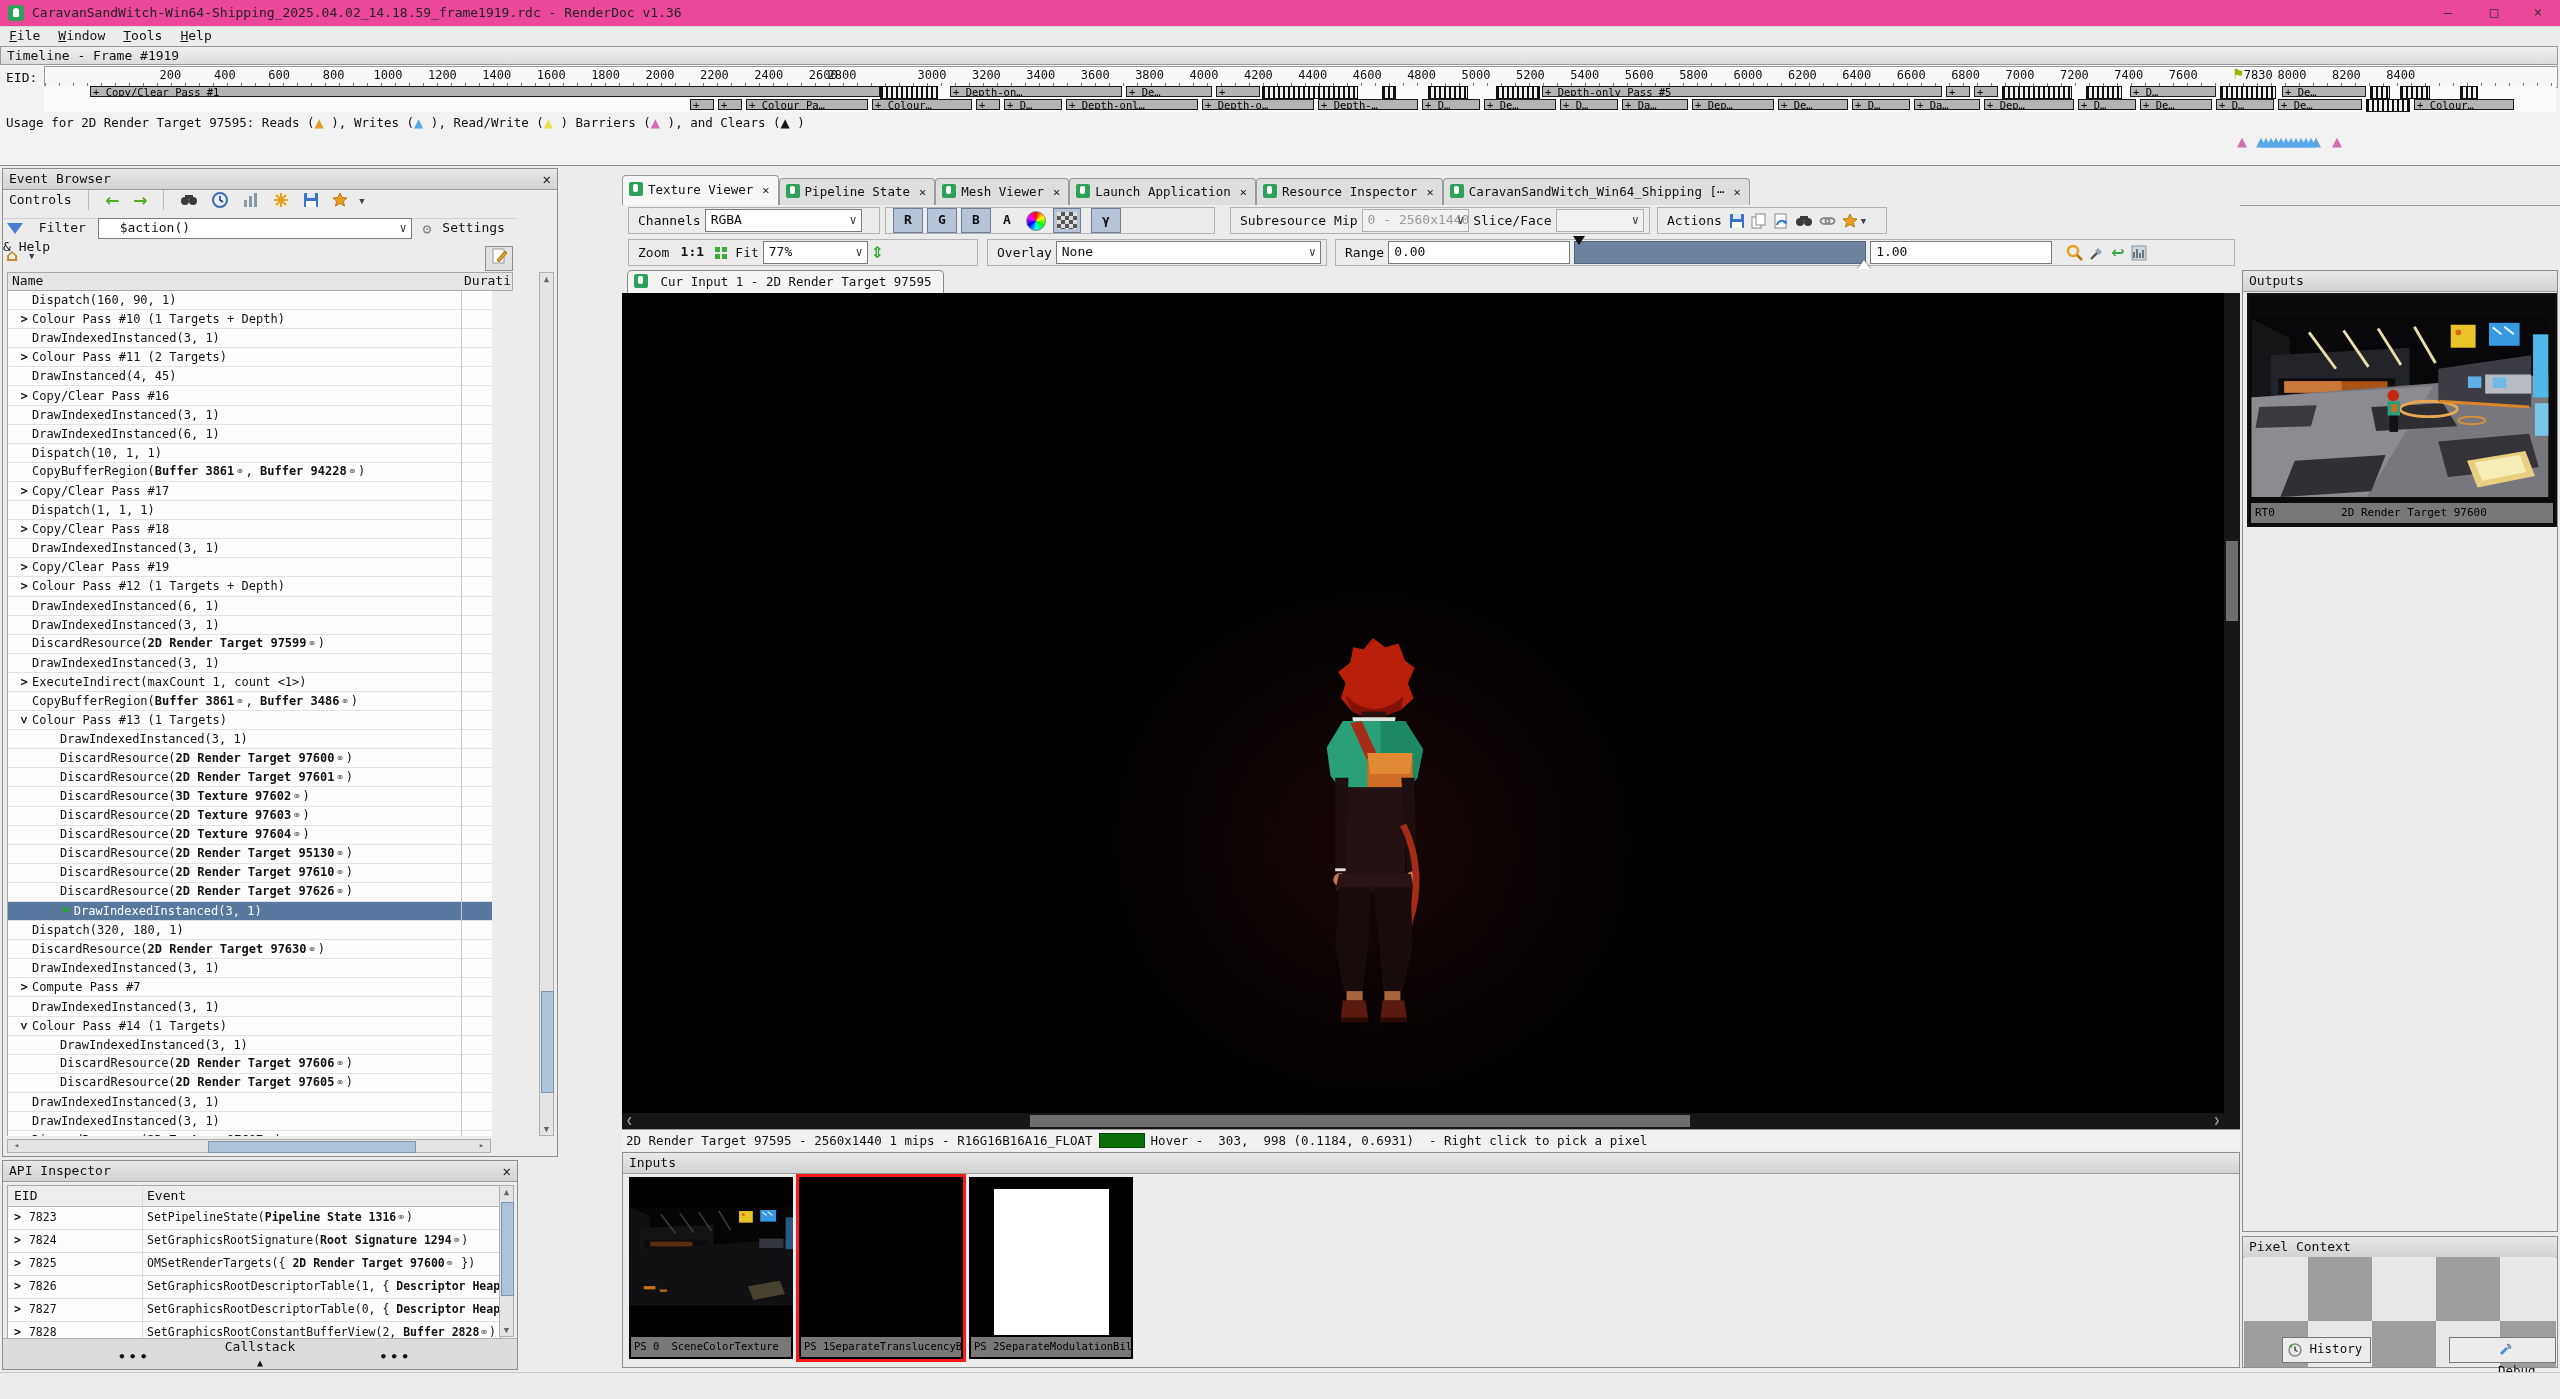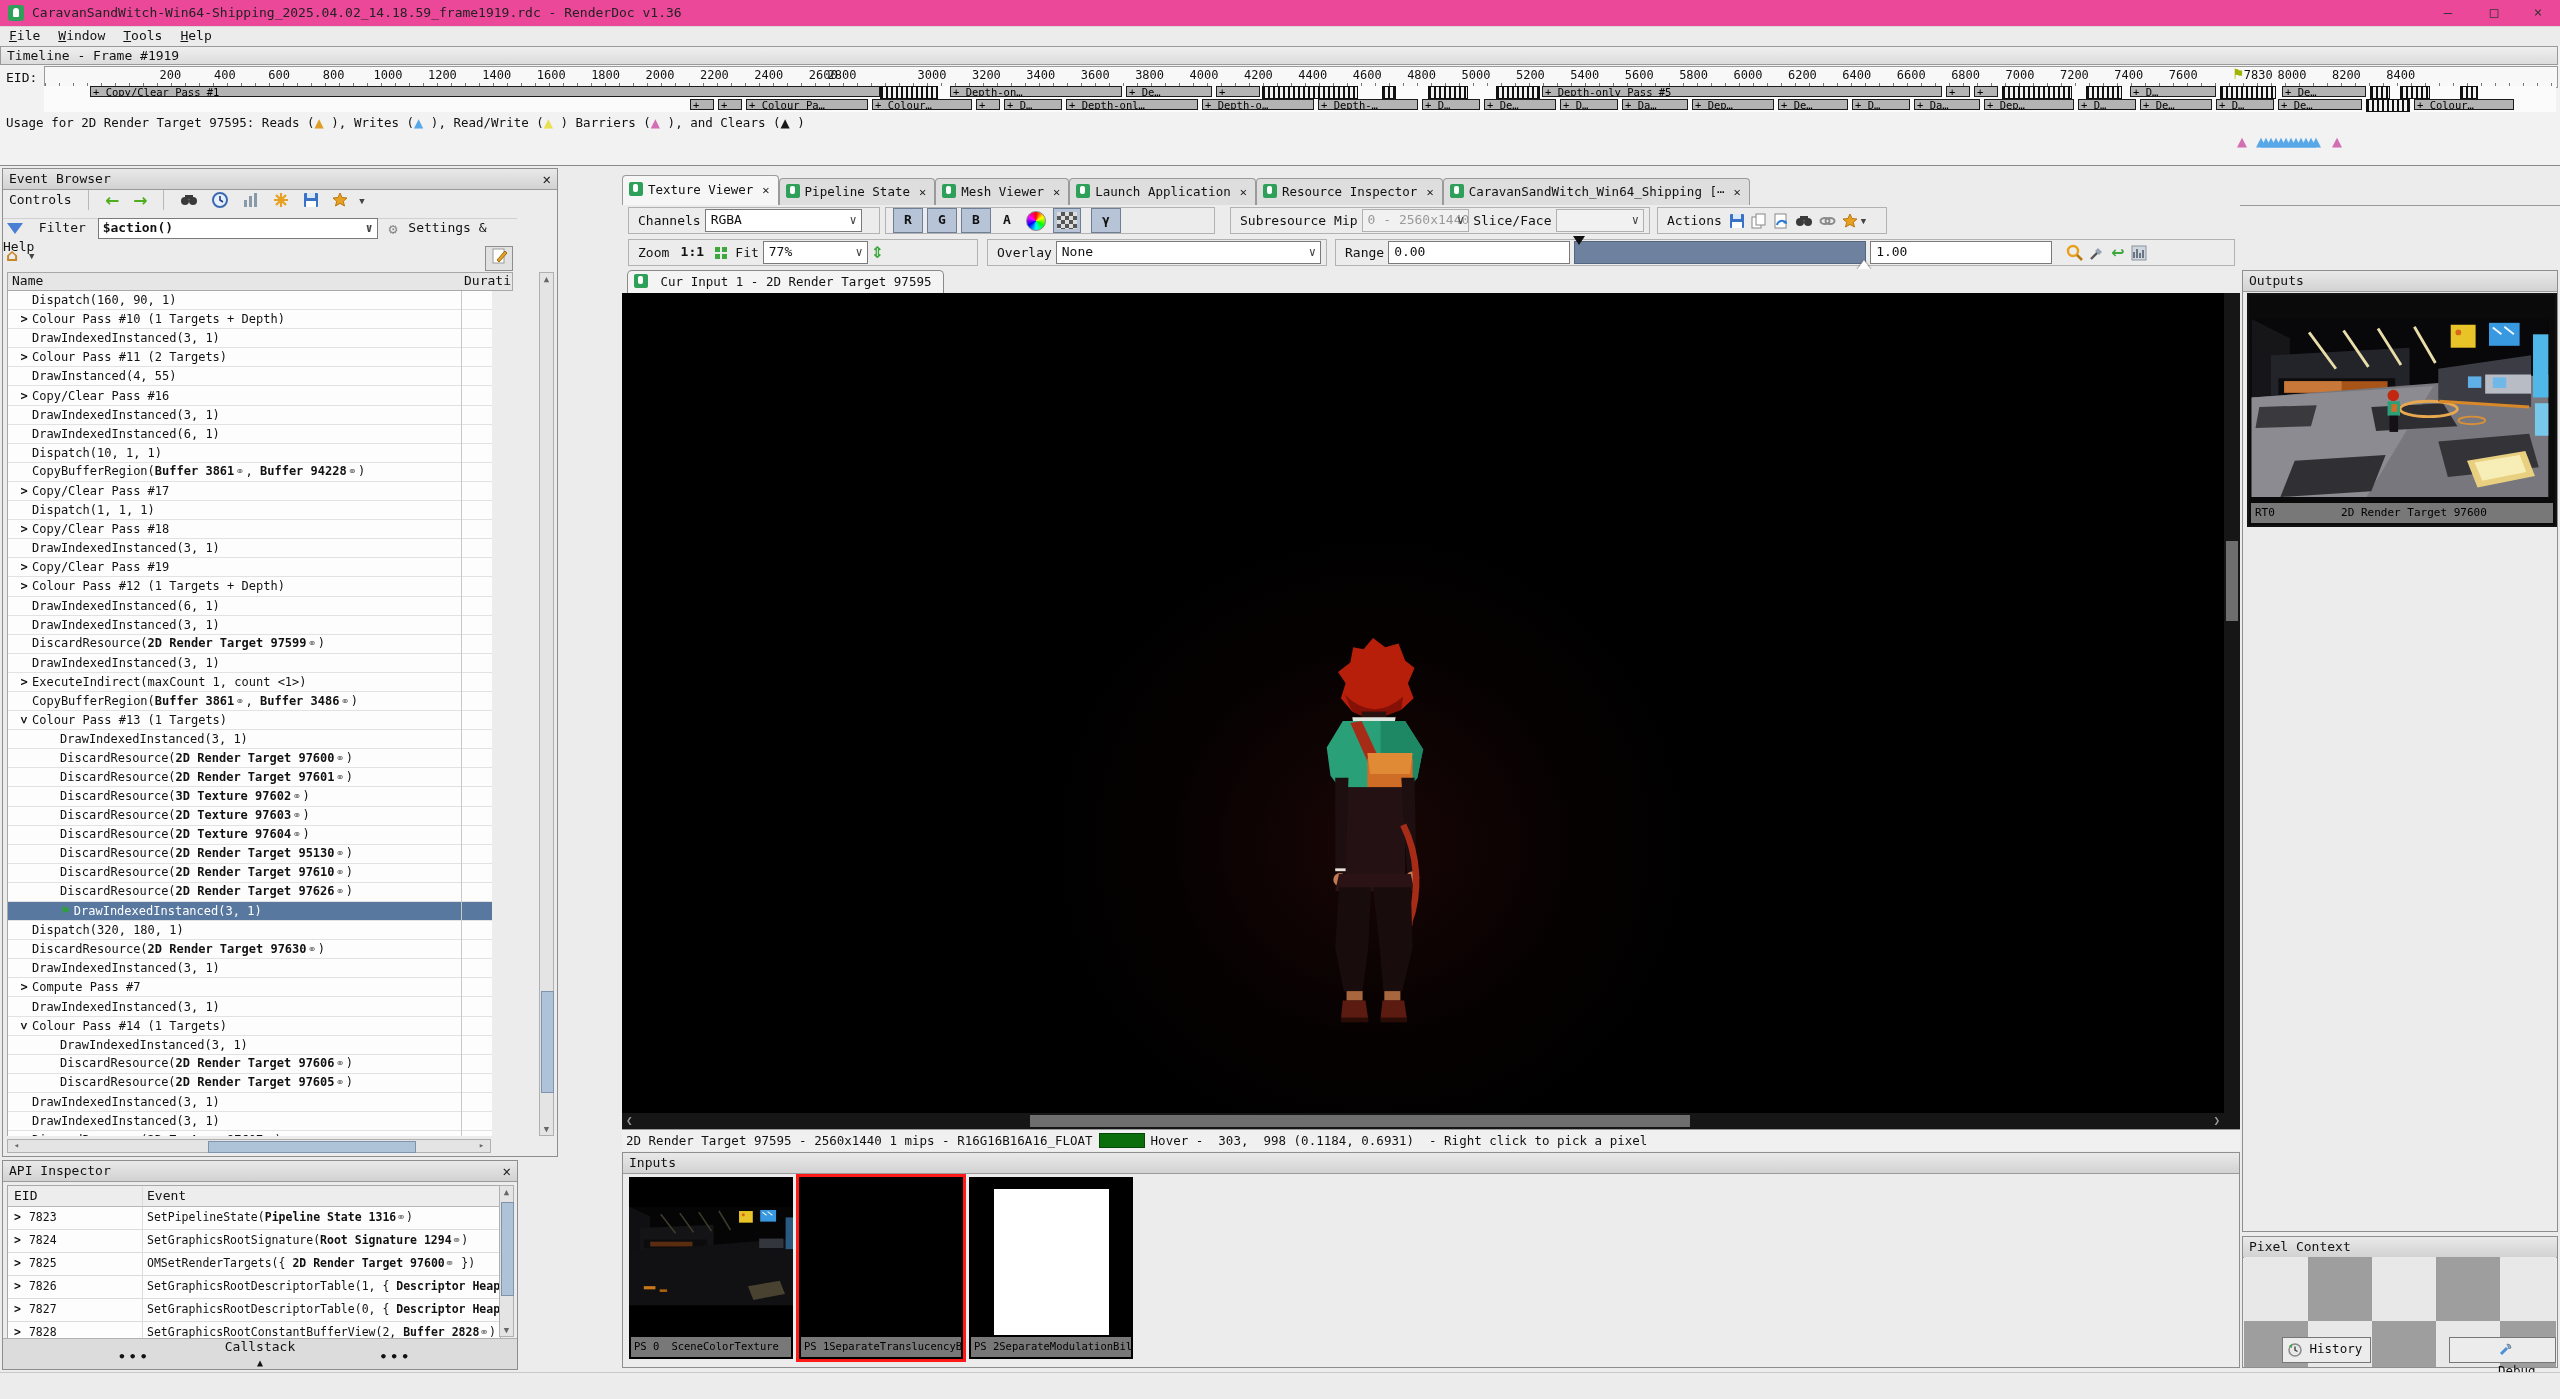--- a/index.html
+++ b/index.html
@@ -46,21 +46,21 @@
   
   #eventbrowser{left:2px;top:168px;width:556px;height:989px;}
   #eb-controls{position:absolute;left:0;top:21px;width:514px;height:28px;border-bottom:1px solid #d0d0d0;}
   .tbicon{display:inline-block;vertical-align:middle;margin:0 3px;}
   .garrow{color:#4fae1f;font-weight:bold;font-size:17px;font-family:"DejaVu Sans",sans-serif;}
   .vsep{display:inline-block;width:1px;height:20px;background:#b8b8b8;vertical-align:middle;margin:0 5px;}
   #eb-filterrow{position:absolute;left:0;top:49px;width:514px;height:27px;}
   .funnel{display:inline-block;width:0;height:0;border-left:8px solid transparent;border-right:8px solid transparent;
           border-top:11px solid #4a7fd4;vertical-align:middle;margin:0 4px;}
   .inputbox{display:inline-block;background:#fff;border:1px solid #7a7a7a;height:19px;line-height:18px;
-            padding:0 4px;vertical-align:middle;position:relative;font-weight:bold;}
+            padding:0 21px;vertical-align:middle;position:relative;}
   .ddarrow{color:#444;font-size:12px;}
   #eb-row2{position:absolute;left:0;top:76px;width:514px;height:26px;}
   .homeglyph{color:#c8862a;font-size:17px;font-weight:bold;font-family:"DejaVu Sans",sans-serif;}
   #eb-bookmark{position:absolute;right:4px;top:1px;width:26px;height:23px;border:1px solid #8e8e8e;background:#e2e2e2;text-align:center;}
   #eb-header{position:absolute;left:4px;top:103px;width:506px;height:19px;background:#e6e6e6;border:1px solid #a8a8a8;box-sizing:border-box;}
   #eb-list{position:absolute;left:4px;top:122px;width:484px;height:845px;background:#fdfdfd;border-left:1px solid #a8a8a8;overflow:hidden;}
   .evrow{height:18.1px;line-height:18px;white-space:nowrap;border-bottom:1px solid #e2e2e2;display:flex;align-items:center;font-size:12px;}
   .evrow .ex{width:16px;flex:none;font-weight:bold;text-align:center;display:inline-block;}
   .evrow .ex.open{transform:rotate(90deg);}
   .evrow .flag{color:#2f9e3f;font-family:"DejaVu Sans",sans-serif;margin-right:3px;}
@@ -365,21 +365,21 @@
           <span class="txt">DrawIndexedInstanced(3, 1)</span>
         </div>
         <div class="evrow">
           <span style="display: inline-block; width: 8px; flex: 0 0 auto;"></span>
           <span class="ex">&gt;</span>
           <span class="txt">Colour Pass #11 (2 Targets)</span>
         </div>
         <div class="evrow">
           <span style="display: inline-block; width: 8px; flex: 0 0 auto;"></span>
           <span class="ex"></span>
-          <span class="txt">DrawInstanced(4, 55)</span>
+          <span class="txt">DrawInstanced(4, 45)</span>
         </div>
         <div class="evrow">
           <span style="display: inline-block; width: 8px; flex: 0 0 auto;"></span>
           <span class="ex">&gt;</span>
           <span class="txt">Copy/Clear Pass #16</span>
         </div>
         <div class="evrow">
           <span style="display: inline-block; width: 8px; flex: 0 0 auto;"></span>
           <span class="ex"></span>
           <span class="txt">DrawIndexedInstanced(3, 1)</span>

